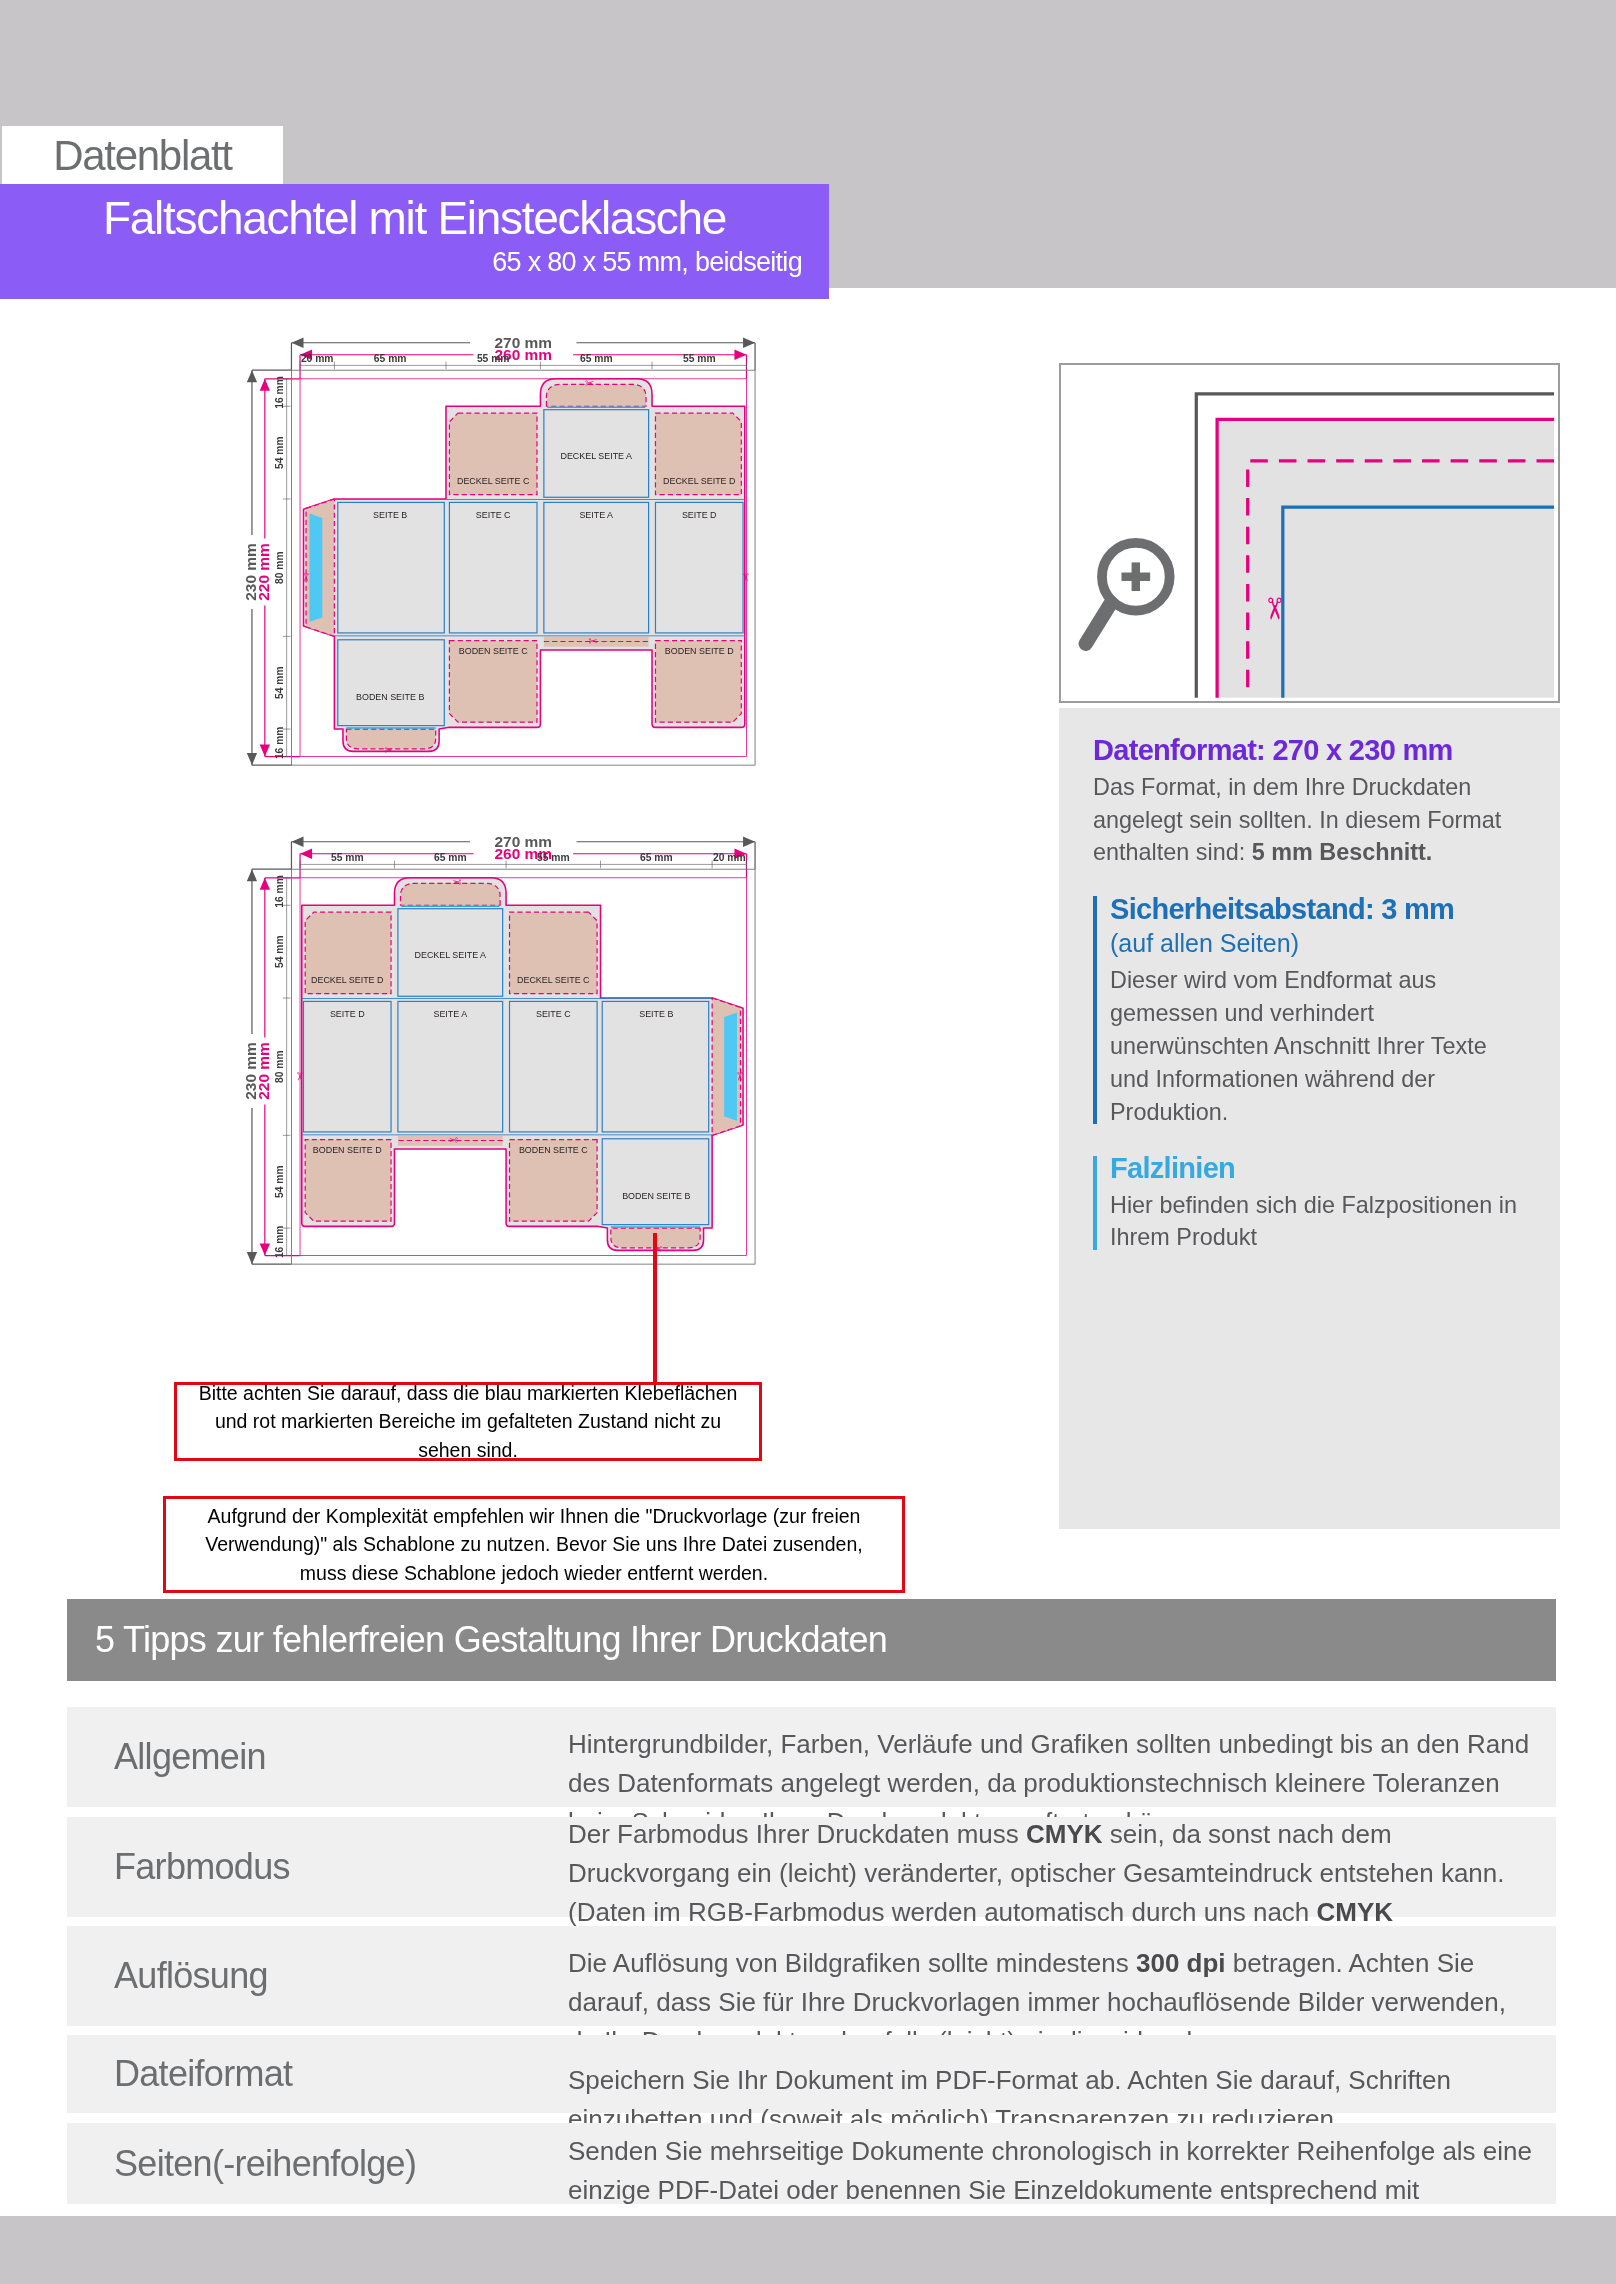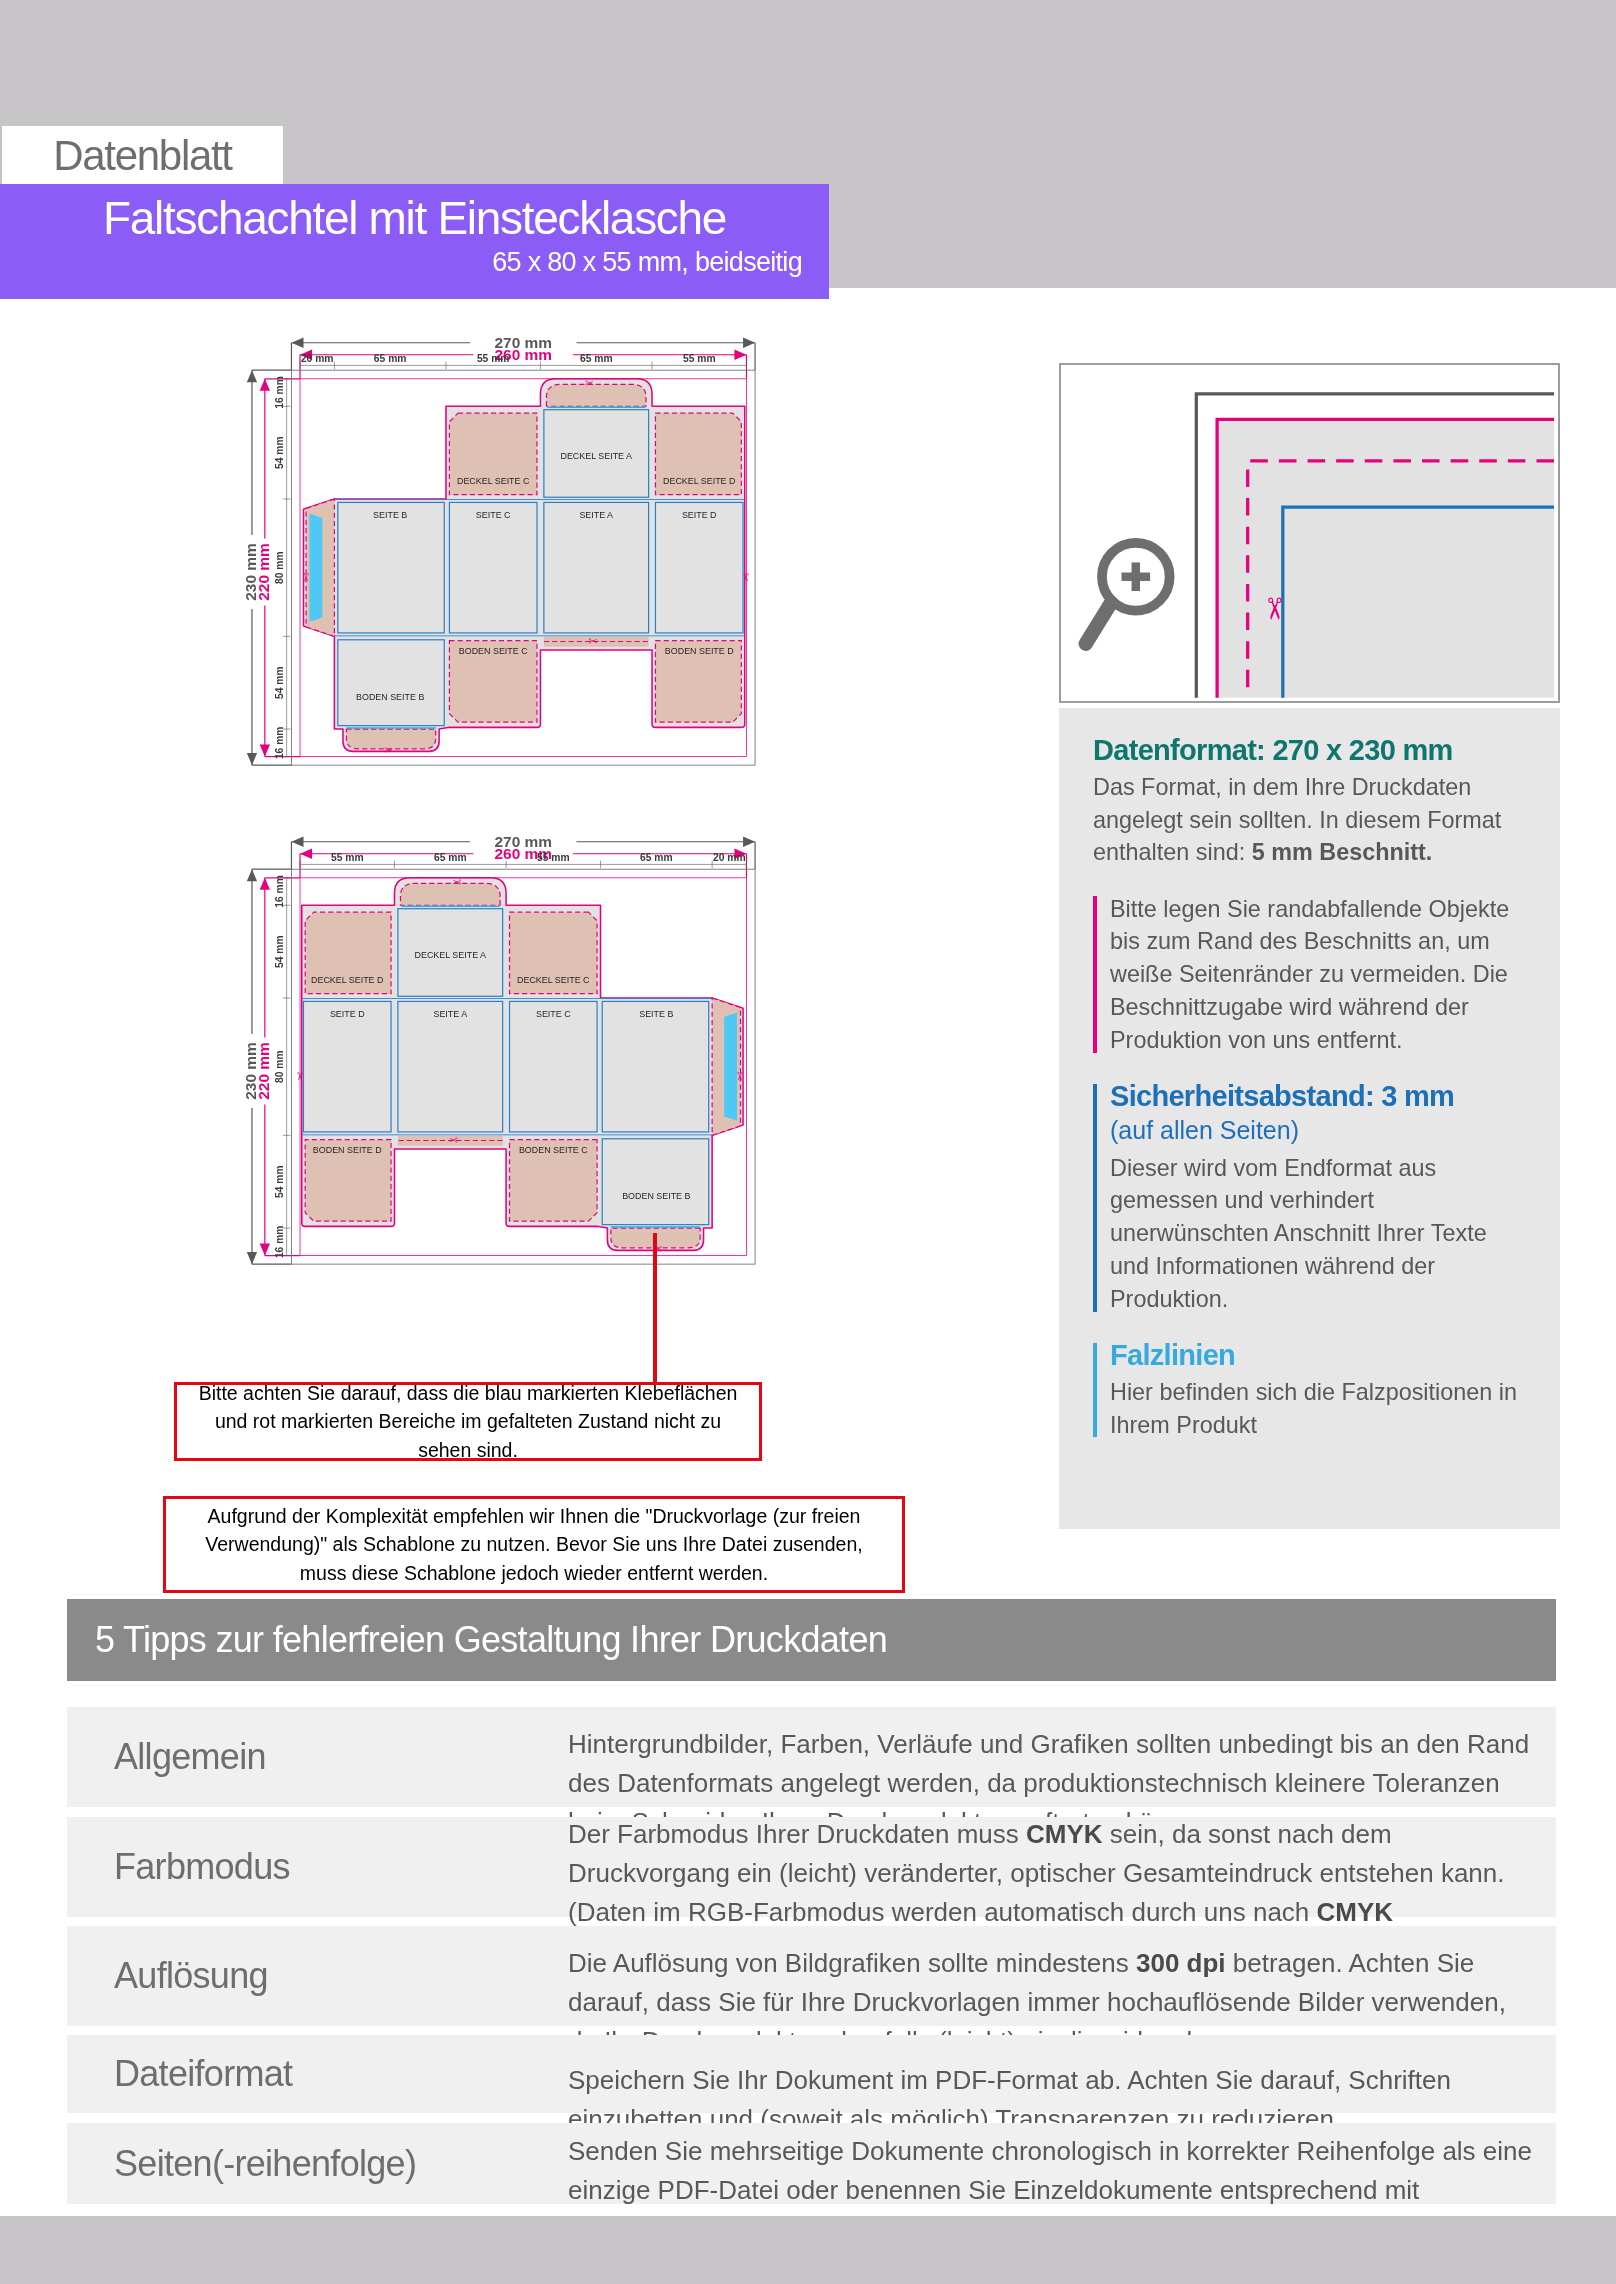--- a/index.html
+++ b/index.html
@@ -42,21 +42,21 @@
   #notebox1{left:174px;top:1382px;width:582px;height:73px;}
   #notebox2{left:163px;top:1496px;width:736px;height:91px;}
 
   
   .zoom-card{position:absolute;left:1059px;top:363px;width:501px;height:340px;background:#ffffff;border:2.6px solid #9d9d9c;box-sizing:border-box;}
   .zoom-card svg{position:absolute;left:0;top:0;}
 
   
   .info-panel{position:absolute;left:1059px;top:708px;width:501px;height:821px;background:#e7e7e8;box-sizing:border-box;padding:26px 33px 0 34px;}
   .info-panel h3{margin:0;font-size:29px;letter-spacing:-0.7px;}
-  .info-panel .h-dark{color:#0f766e;}
+  .info-panel .h-dark{color:#6d28d9;}
   .info-panel .h-mag{color:#e6007e;}
   .info-panel .h-blue{color:#1d70b7;}
   .info-panel .h-cyan{color:#36a9e1;}
   .info-panel .sub-blue{font-size:25px;color:#1d70b7;margin:0 0 3.9px 0;}
   .info-panel p{margin:3.9px 0 0 0;font-size:23.4px;line-height:1.4;color:#58585a;}
   .info-panel b{color:#58585a;}
   .sect{margin-bottom:23.4px;position:relative;}
   .barwrap{position:relative;padding-left:17px;}
   .bar{position:absolute;left:0;top:3.9px;bottom:3.9px;width:3.9px;}
   .bar.solid-mag{background:#e6007e;}
@@ -273,24 +273,20 @@
       <text transform="translate(312,355) rotate(90)" font-size="46" fill="#e6007e">✂</text>
     </svg>
   </div>
 
   <div class="info-panel">
     <div class="sect">
       <h3 class="h-dark">Datenformat: 270 x 230 mm</h3>
       <p><span>Das Format, in dem Ihre Druckdaten angelegt sein sollten. In diesem Format enthalten sind: </span><b>5 mm Beschnitt.</b></p>
     </div>
     <div class="sect barwrap">
-      <span class="bar solid-mag"></span>
-      <p style="margin-top:0;">Bitte legen Sie randabfallende Objekte bis zum Rand des Beschnitts an, um weiße Seitenränder zu vermeiden. Die Beschnittzugabe wird während der Produktion von uns entfernt.</p>
-    </div>
-    <div class="sect barwrap">
       <span class="bar solid-blue"></span>
       <h3 class="h-blue">Sicherheitsabstand: 3 mm</h3>
       <p class="sub-blue">(auf allen Seiten)</p>
       <p style="margin-top:0;">Dieser wird vom Endformat aus gemessen und verhindert unerwünschten Anschnitt Ihrer Texte und Informationen während der Produktion.</p>
     </div>
     <div class="sect barwrap">
       <span class="bar solid-cyan"></span>
       <h3 class="h-cyan">Falzlinien</h3>
       <p>Hier befinden sich die Falzpositionen in Ihrem Produkt</p>
     </div>

